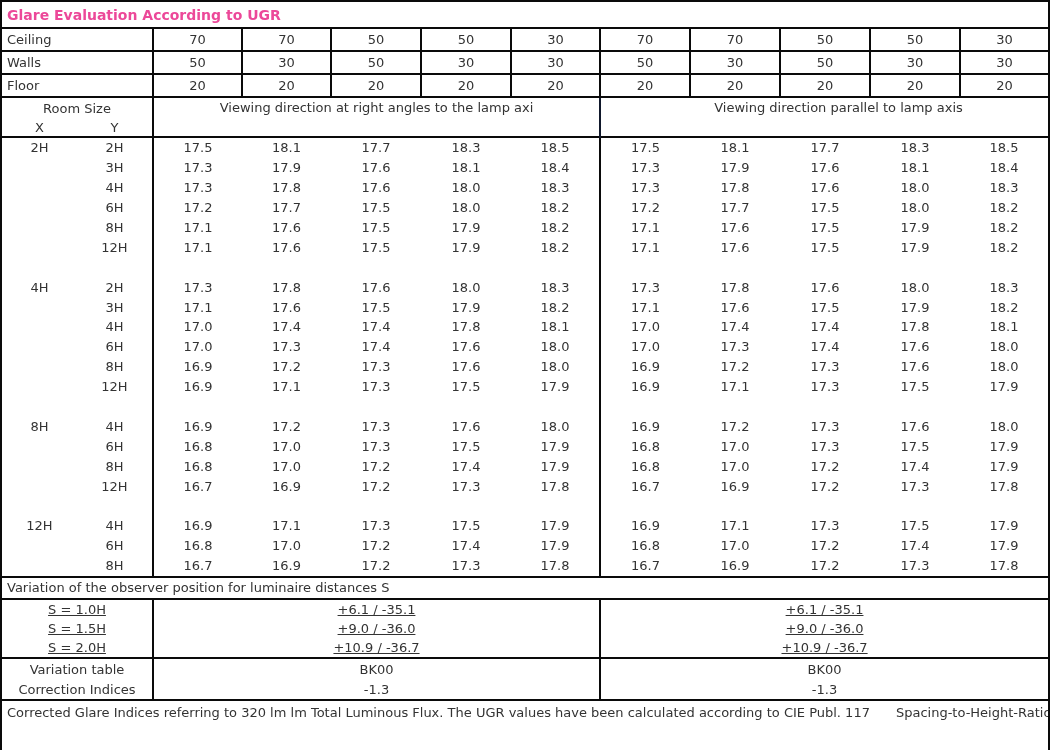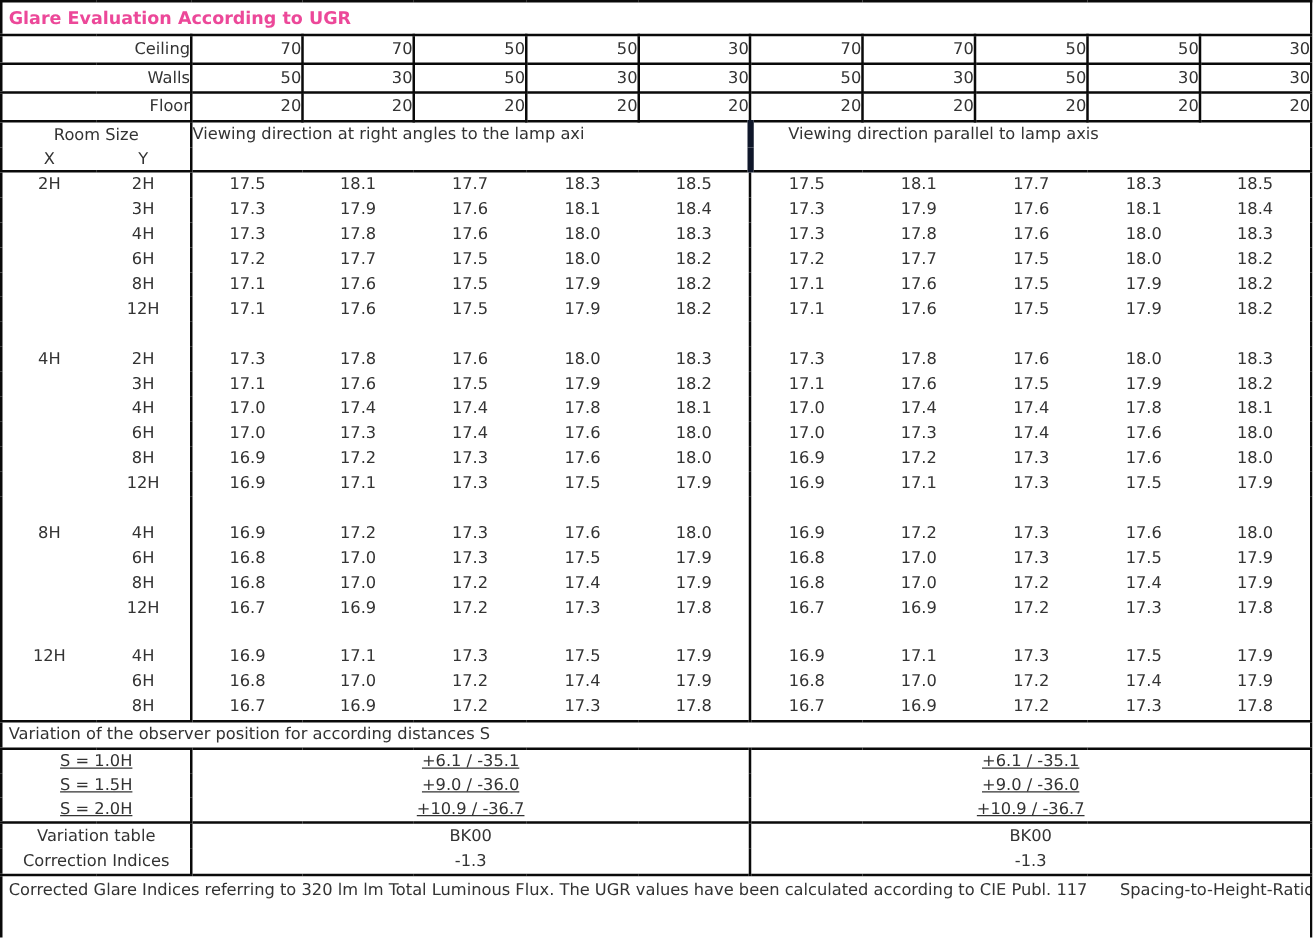--- a/index.html
+++ b/index.html
@@ -16,24 +16,24 @@
     color:#333;
     white-space:nowrap;
     overflow:hidden;
     vertical-align:middle;
   }
   .num{text-align:center;}
   .lbl{text-align:left;padding-left:5px;}
   .br{border-right:2px solid #0a0a0a;}
   .sec{border-bottom:2px solid #0a0a0a;margin-top:12px;}
   tr.title-row td{height:25px;font-weight:bold;font-size:14px;color:#ec4899;border-bottom:2px solid #0a0a0a;}
-  tbody.surface-sec td{height:21px;border-bottom:2px solid #0a0a0a;text-align:right;}
+  tbody.surface-sec td{height:21px;border-bottom:2px solid #0a0a0a;}
   tr.h-head1 td{height:20px;}
   tr.h-head2 td{height:18px;}
-  td.dir-head{vertical-align:top;padding-top:2px;text-align:left;}
+  td.dir-head{vertical-align:top;padding-top:2px;text-align:center;}
   tr.data-row td{height:19.9px;}
   tr.var-head td{height:20px;}
   tr.s-row td{height:19.3px;text-decoration:underline;}
   tr.sum-row td{height:20px;}
   tr.footer-row td{height:56px;vertical-align:top;padding-top:4px;padding-left:5px;}
   .ratio-gap{margin-left:26px;}
 </style>
 </head>
 <body>
 
@@ -98,21 +98,21 @@
         <td class="num br">20</td>
         <td class="num br">20</td>
         <td class="num">20</td>
       </tr>
     </tbody>
 
   <tbody class="sec">
     <tr class="h-head1">
       <td colspan="2" class="num">Room Size</td>
       <td colspan="5" rowspan="2" class="dir-head" style="border-left:2px solid #0a0a0a;">Viewing direction at right angles to the lamp axi</td>
-      <td colspan="5" rowspan="2" class="dir-head" style="border-left:5px solid #0f172a;padding-left:28px;">Viewing direction parallel to lamp axis</td>
+      <td colspan="5" rowspan="2" class="dir-head" style="border-left:2px solid #0f172a;padding-left:28px;">Viewing direction parallel to lamp axis</td>
     </tr>
     <tr class="h-head2">
       <td class="num">X</td>
       <td class="num">Y</td>
     </tr>
   </tbody>
 
   <tbody id="data-body" class="sec">
       <tr class="data-row">
         <td class="num">2H</td>
@@ -419,21 +419,21 @@
         <td class="num">16.7</td>
         <td class="num">16.9</td>
         <td class="num">17.2</td>
         <td class="num">17.3</td>
         <td class="num">17.8</td>
       </tr>
     </tbody>
 
   <tbody class="sec">
     <tr class="var-head">
-      <td colspan="12" class="lbl">Variation of the observer position for according distances S</td>
+      <td colspan="12" class="lbl">Variation of the observer position for luminaire distances S</td>
     </tr>
   </tbody>
 
   <tbody id="variation-body" class="sec">
       <tr class="s-row">
         <td class="num br" colspan="2">S = 1.0H</td>
         <td class="num br" colspan="5">+6.1 / -35.1</td>
         <td class="num" colspan="5">+6.1 / -35.1</td>
       </tr>
       <tr class="s-row">

